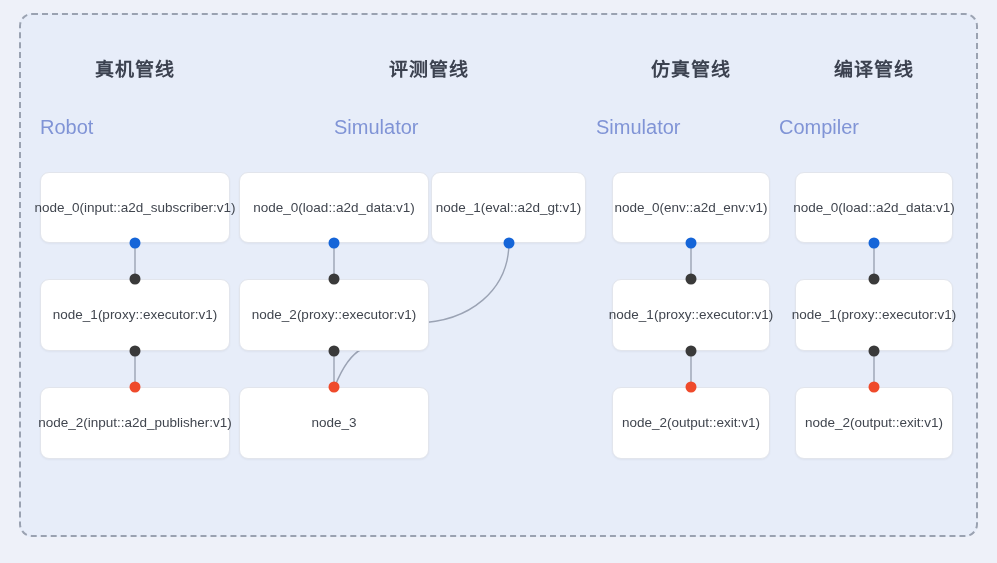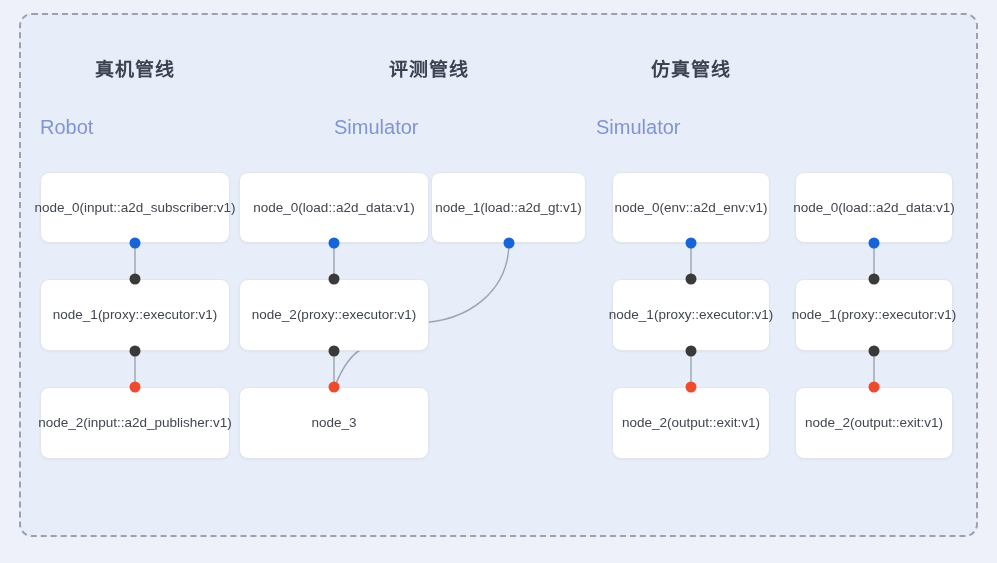--- a/index.html
+++ b/index.html
@@ -174,21 +174,21 @@
   </div>
 
   <div class="node-card" style="left:239px; top:172px; width:190px; height:71px;">
     <div class="node-name">node_0</div>
     <div class="node-type">(load::a2d_data:v1)</div>
   </div>
   <div class="port port-in-blue" style="left:334px; top:243px;"></div>
 
   <div class="node-card" style="left:431px; top:172px; width:155px; height:71px;">
     <div class="node-name">node_1</div>
-    <div class="node-type">(load::a2d_gt:v1)</div>
+    <div class="node-type">(eval::a2d_gt:v1)</div>
   </div>
   <div class="port port-in-blue" style="left:509px; top:243px;"></div>
 
   <div class="node-card" style="left:239px; top:279px; width:190px; height:72px;">
     <div class="node-name">node_2</div>
     <div class="node-type">(proxy::executor:v1)</div>
   </div>
   <div class="port port-dark" style="left:334px; top:279px;"></div>
   <div class="port port-dark" style="left:334px; top:351px;"></div>
 
@@ -214,20 +214,24 @@
   </div>
   <div class="port port-dark" style="left:691px; top:279px;"></div>
   <div class="port port-dark" style="left:691px; top:351px;"></div>
 
   <div class="node-card" style="left:612px; top:387px; width:158px; height:72px;">
     <div class="node-name">node_2</div>
     <div class="node-type">(output::exit:v1)</div>
   </div>
   <div class="port port-red" style="left:691px; top:387px;"></div>
 
+  <div class="pipeline-column" style="left:779px; width:190px;">
+    <div class="col-title">编译管线</div>
+    <div class="col-subtitle">Compiler</div>
+  </div>
 
   <div class="node-card" style="left:795px; top:172px; width:158px; height:71px;">
     <div class="node-name">node_0</div>
     <div class="node-type">(load::a2d_data:v1)</div>
   </div>
   <div class="port port-in-blue" style="left:874px; top:243px;"></div>
 
   <div class="node-card" style="left:795px; top:279px; width:158px; height:72px;">
     <div class="node-name">node_1</div>
     <div class="node-type">(proxy::executor:v1)</div>

